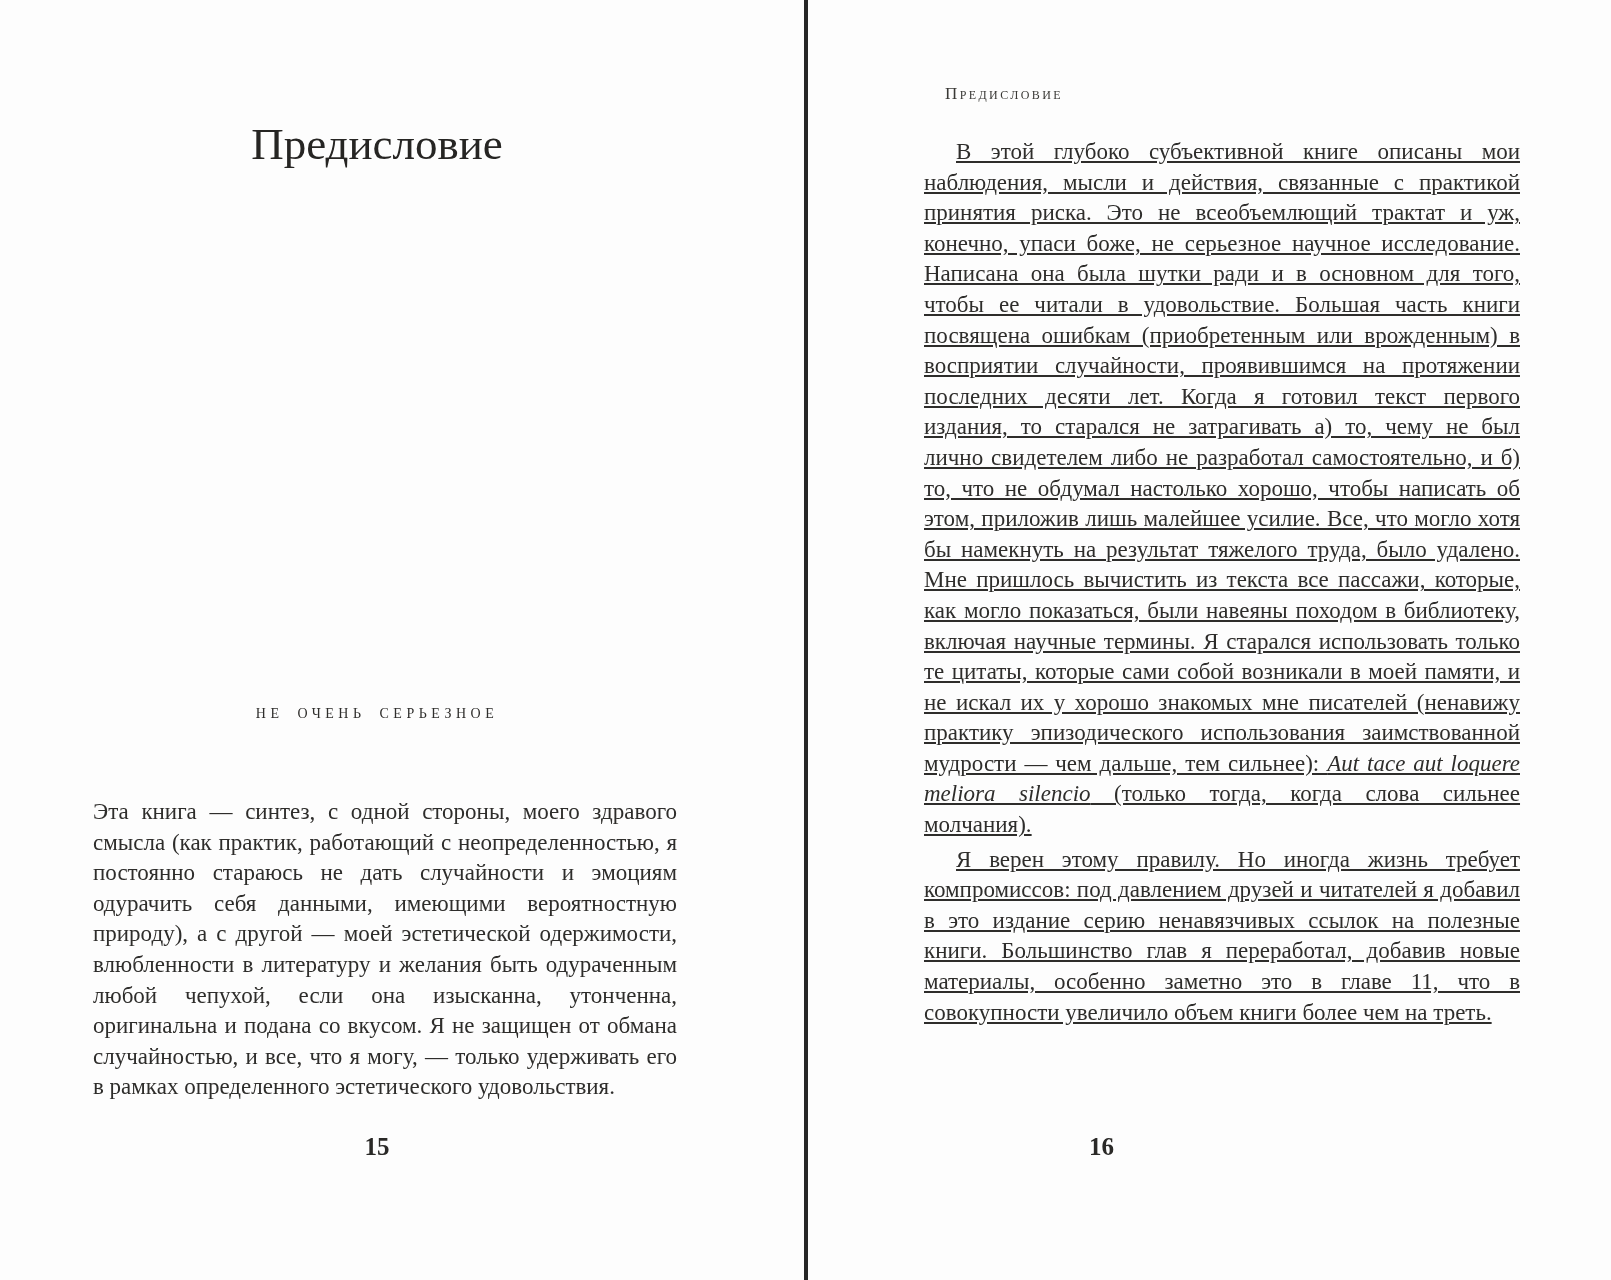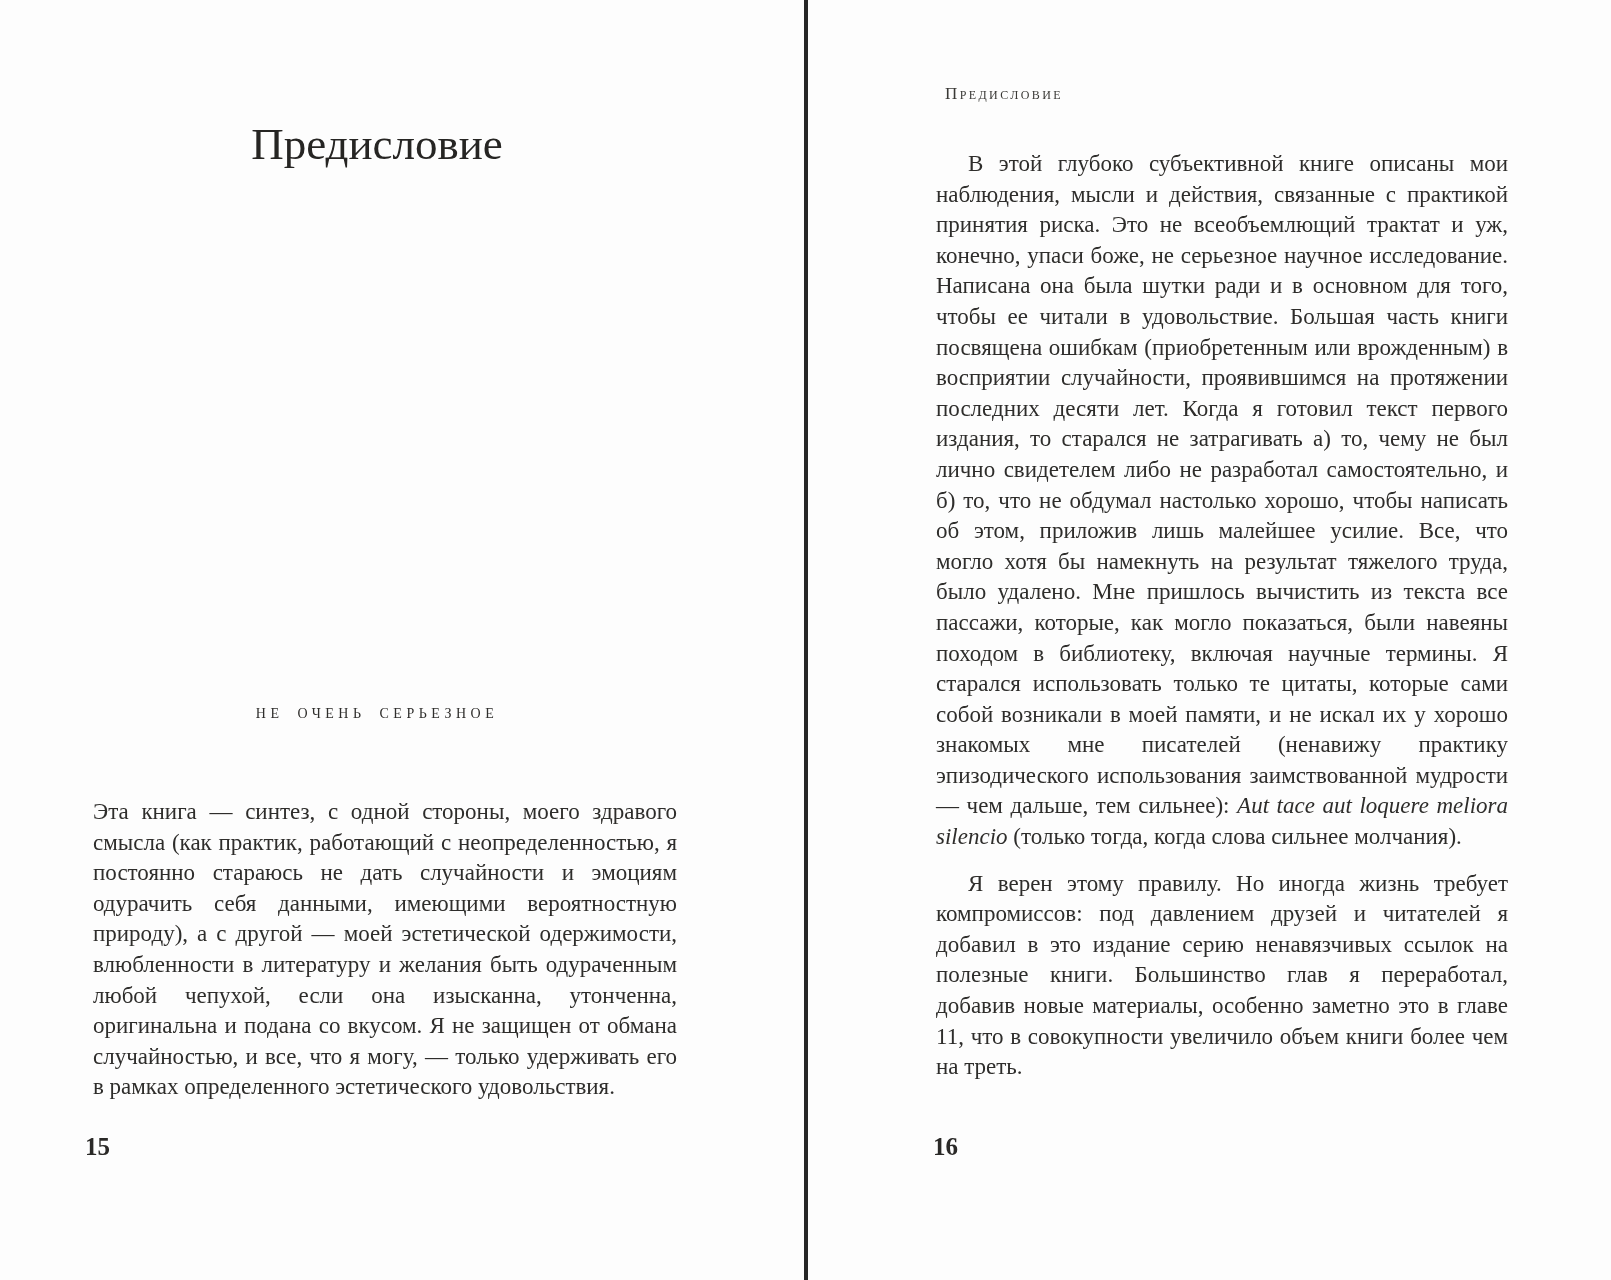--- a/index.html
+++ b/index.html
@@ -61,27 +61,27 @@
   .page-number {
     position: absolute;
     font-size: 25px;
     font-weight: 700;
     color: #2a2927;
   }
   .page-number.left {
     left: 85px;
     top: 1133px;
     width: 584px;
-    text-align: left;
+    text-align: center;
   }
   .page-number.right {
-    left: 933px;
+    left: 914px;
     top: 1133px;
     width: 200px;
-    text-align: left;
+    text-align: right;
   }
   
   .running-header {
     position: absolute;
     left: 945px;
     top: 84px;
     font-size: 17px;
     letter-spacing: 2.4px;
     font-variant-caps: small-caps;
     color: #3a3936;
@@ -89,22 +89,23 @@
   .right-body {
     position: absolute;
     left: 920px;
     top: 133px;
     width: 604px;
     font-size: 23px;
     line-height: 30.6px;
     text-align: justify;
   }
   .right-body p {
-    margin: 16px;
+    margin: 4px;
     text-indent: 32px;
+    text-decoration: underline;
   }
   .right-body em {
     font-style: italic;
   }
 </style>
 </head>
 <body>
 
 <div class="spread">
 

